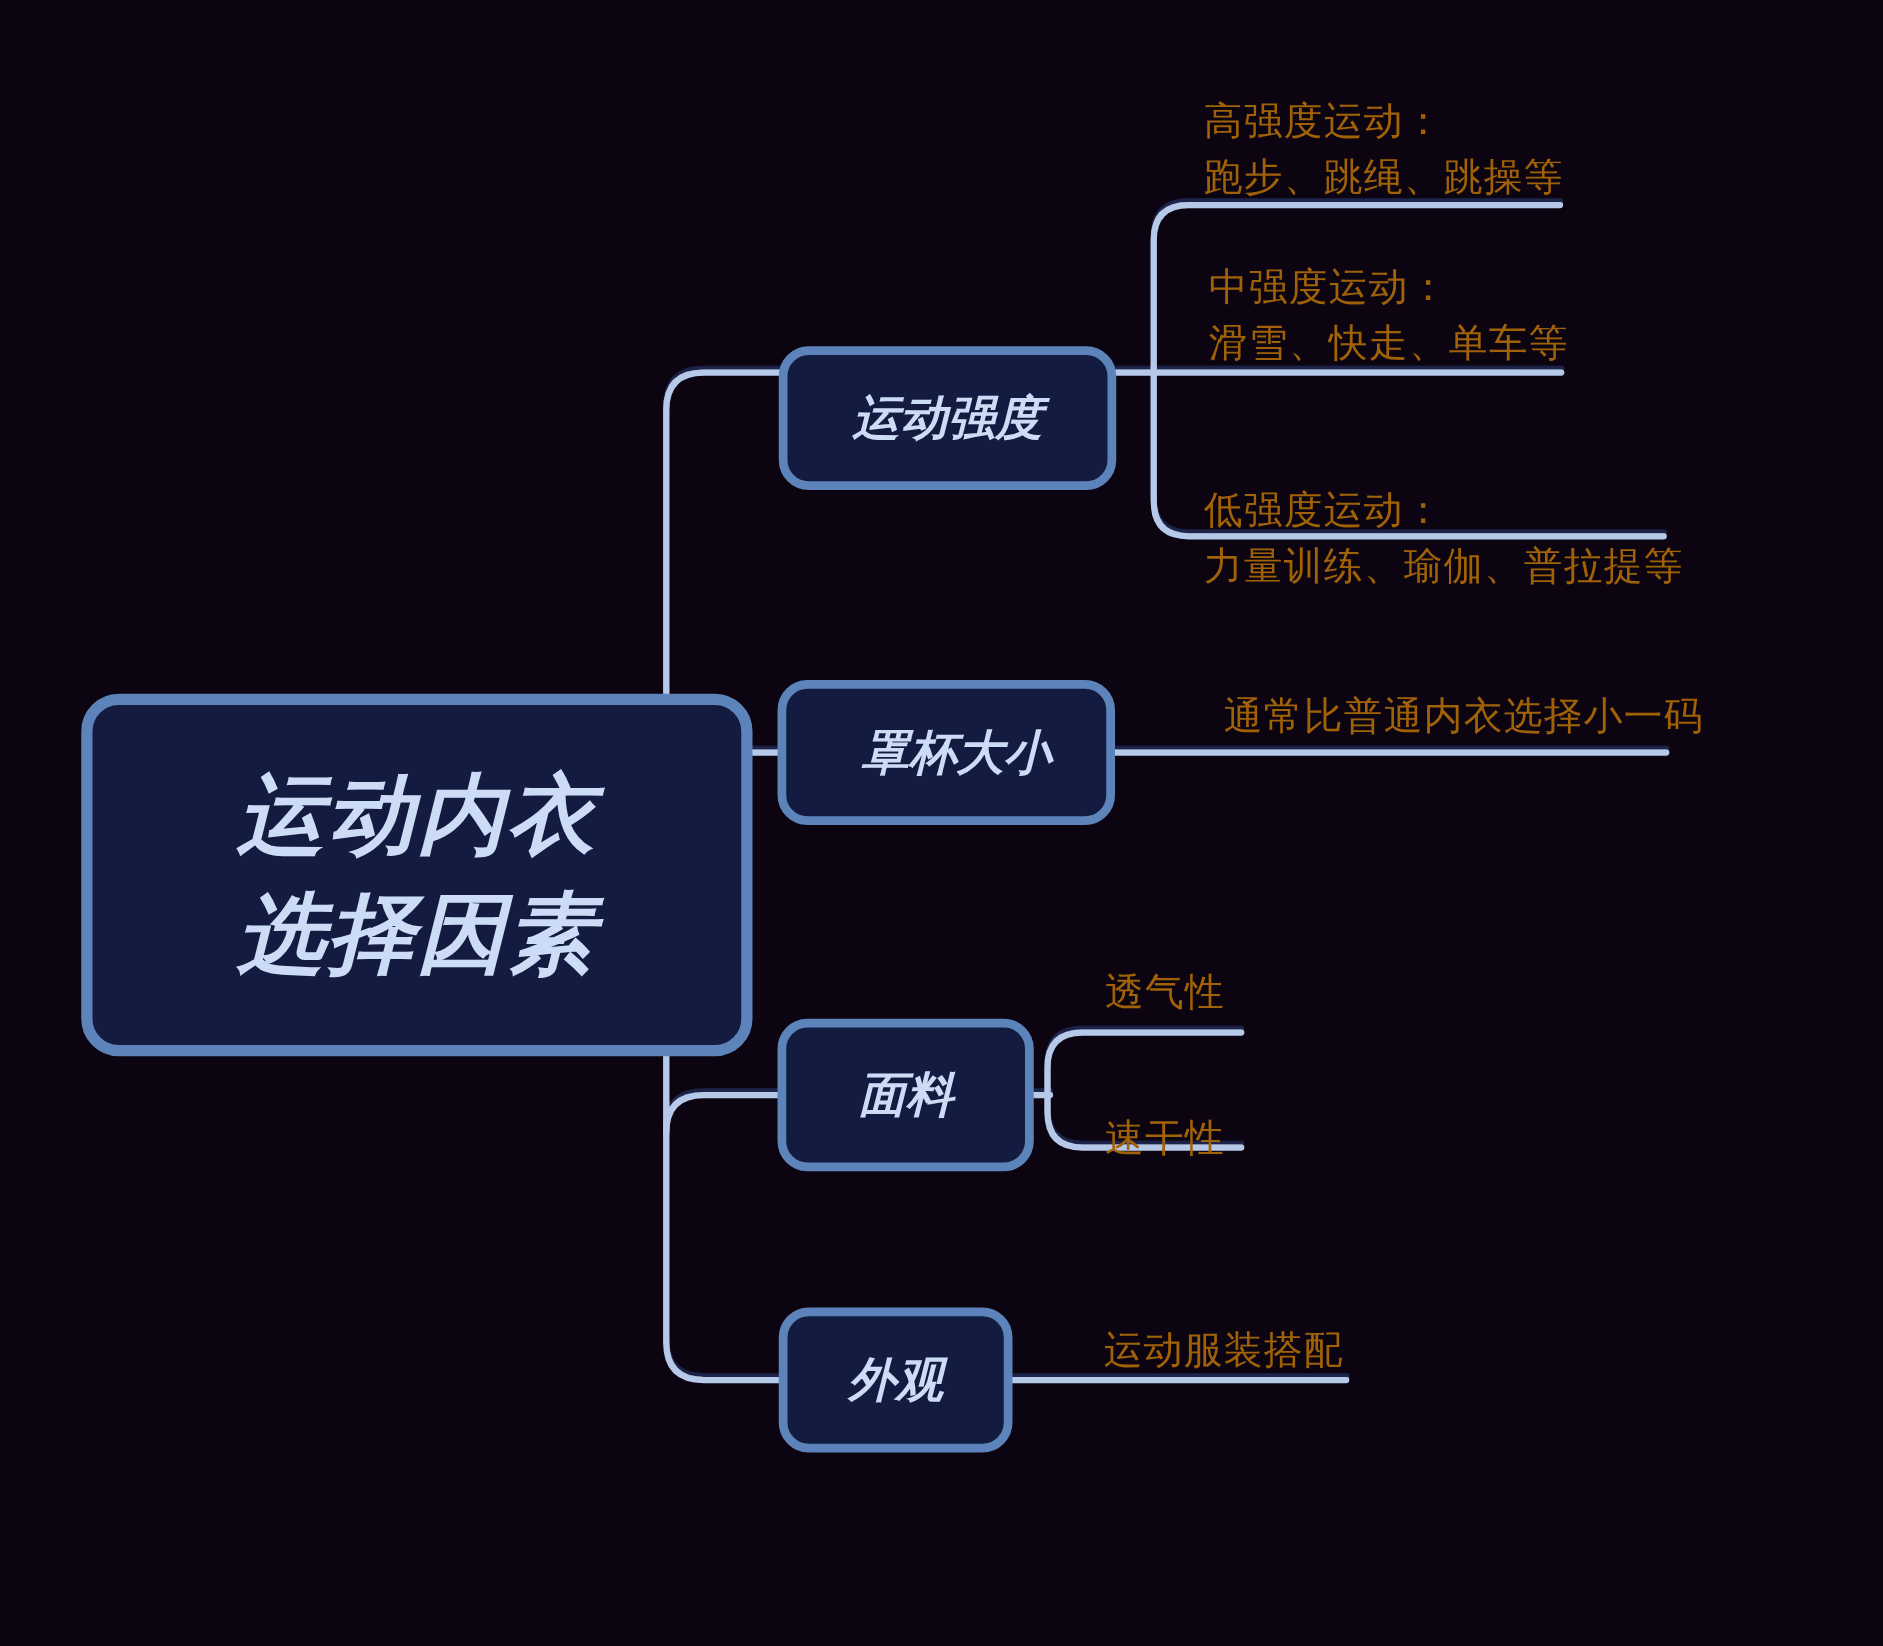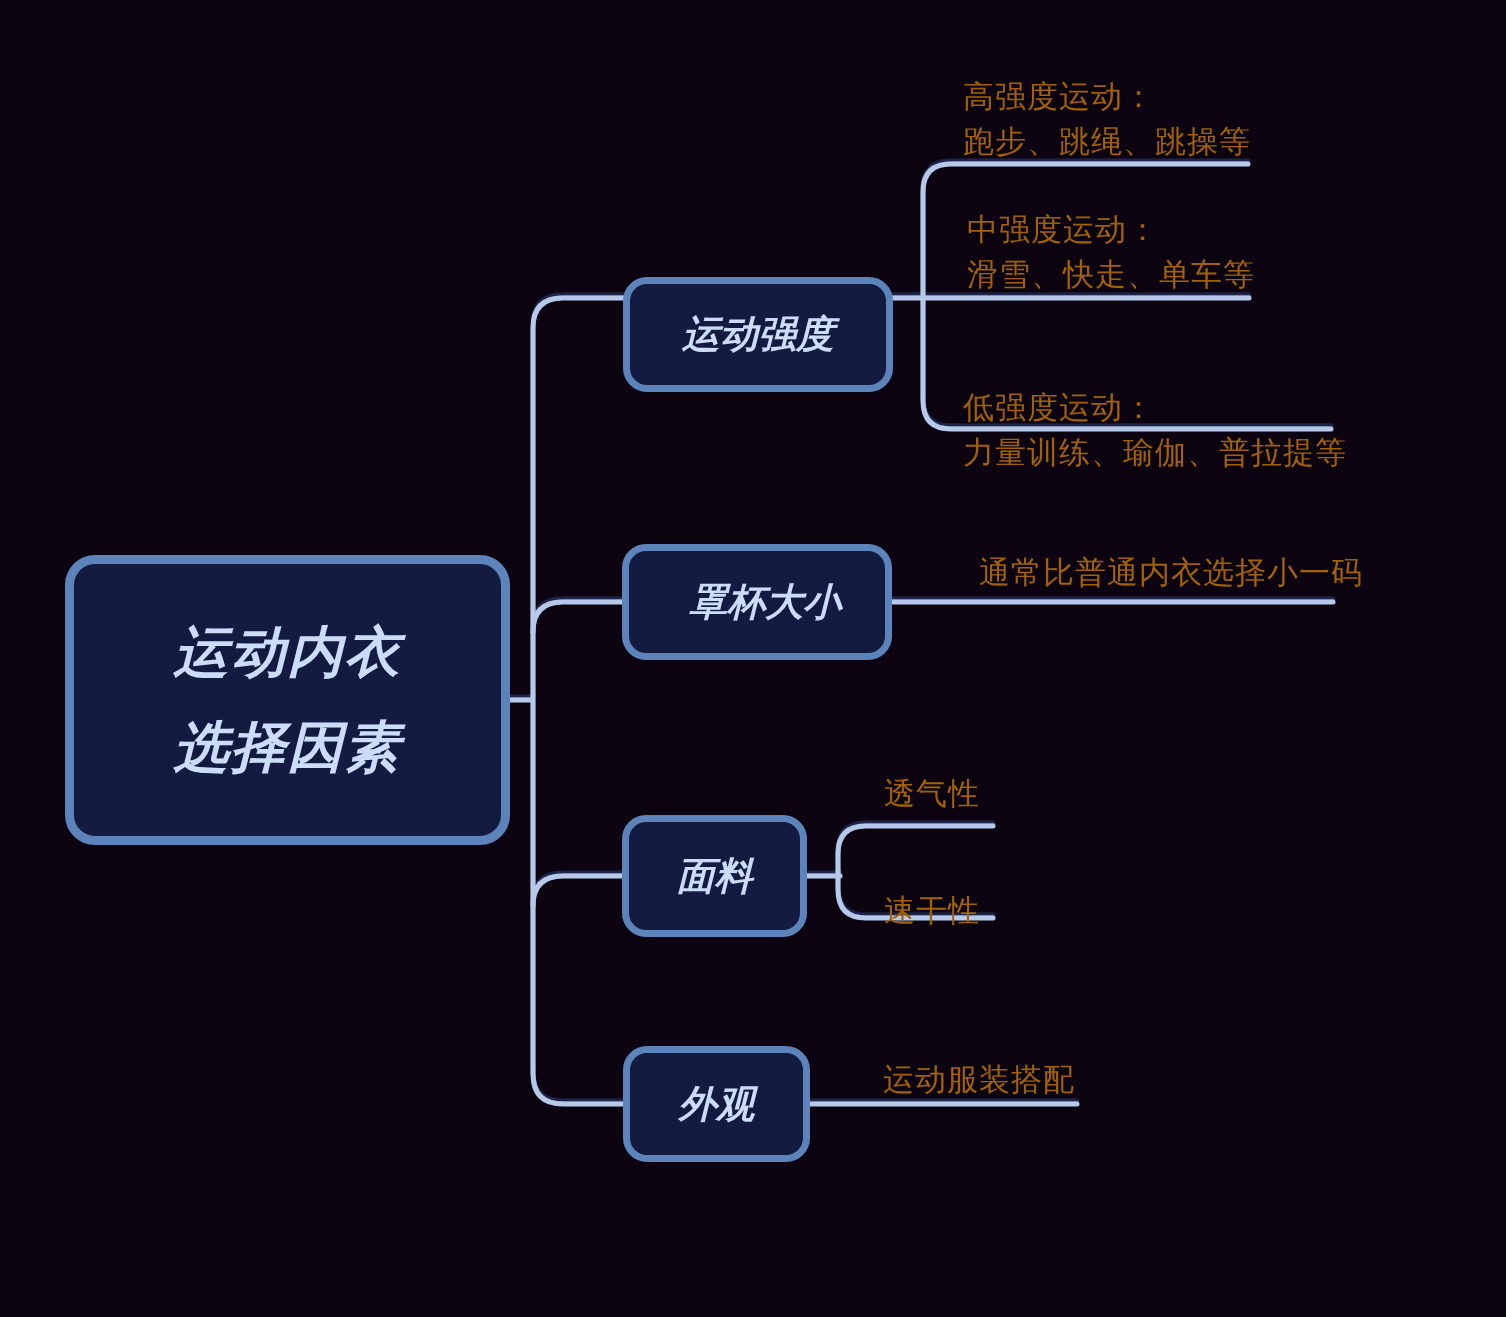--- a/index.html
+++ b/index.html
@@ -37,30 +37,30 @@
     align-items: center;
     justify-content: center;
     color: #cddcf6;
     font-style: italic;
     font-weight: 600;
     white-space: pre-line;
     text-align: center;
   }
   .node.root {
     left: 65px; top: 555px;
-    width: 445px; height: 290px;
+    width: 537px; height: 290px;
     border-width: 9px;
     border-radius: 30px;
-    font-size: 55px;
+    font-size: 70px;
     line-height: 95px;
     letter-spacing: 2px;
   }
   .node.b1 { left: 623px; top: 241px; width: 270px; height: 115px; font-size: 38px; margin-top: 36px; }
   .node.b2 { left: 622px; top: 544px; width: 270px; height: 116px; font-size: 38px; padding-left: 16px; }
-  .node.b3 { left: 622px; top: 815px; width: 185px; height: 122px; font-size: 38px; }
+  .node.b3 { left: 622px; top: 815px; width: 205px; height: 122px; font-size: 38px; }
   .node.b4 { left: 623px; top: 1046px; width: 187px; height: 116px; font-size: 38px; }
   .leaf {
     position: absolute;
     color: #a16207;
     font-size: 31px;
     line-height: 45px;
     white-space: pre-line;
     letter-spacing: 1px;
   }
   .leaf.l1 { left: 963px; top: 74px; }

